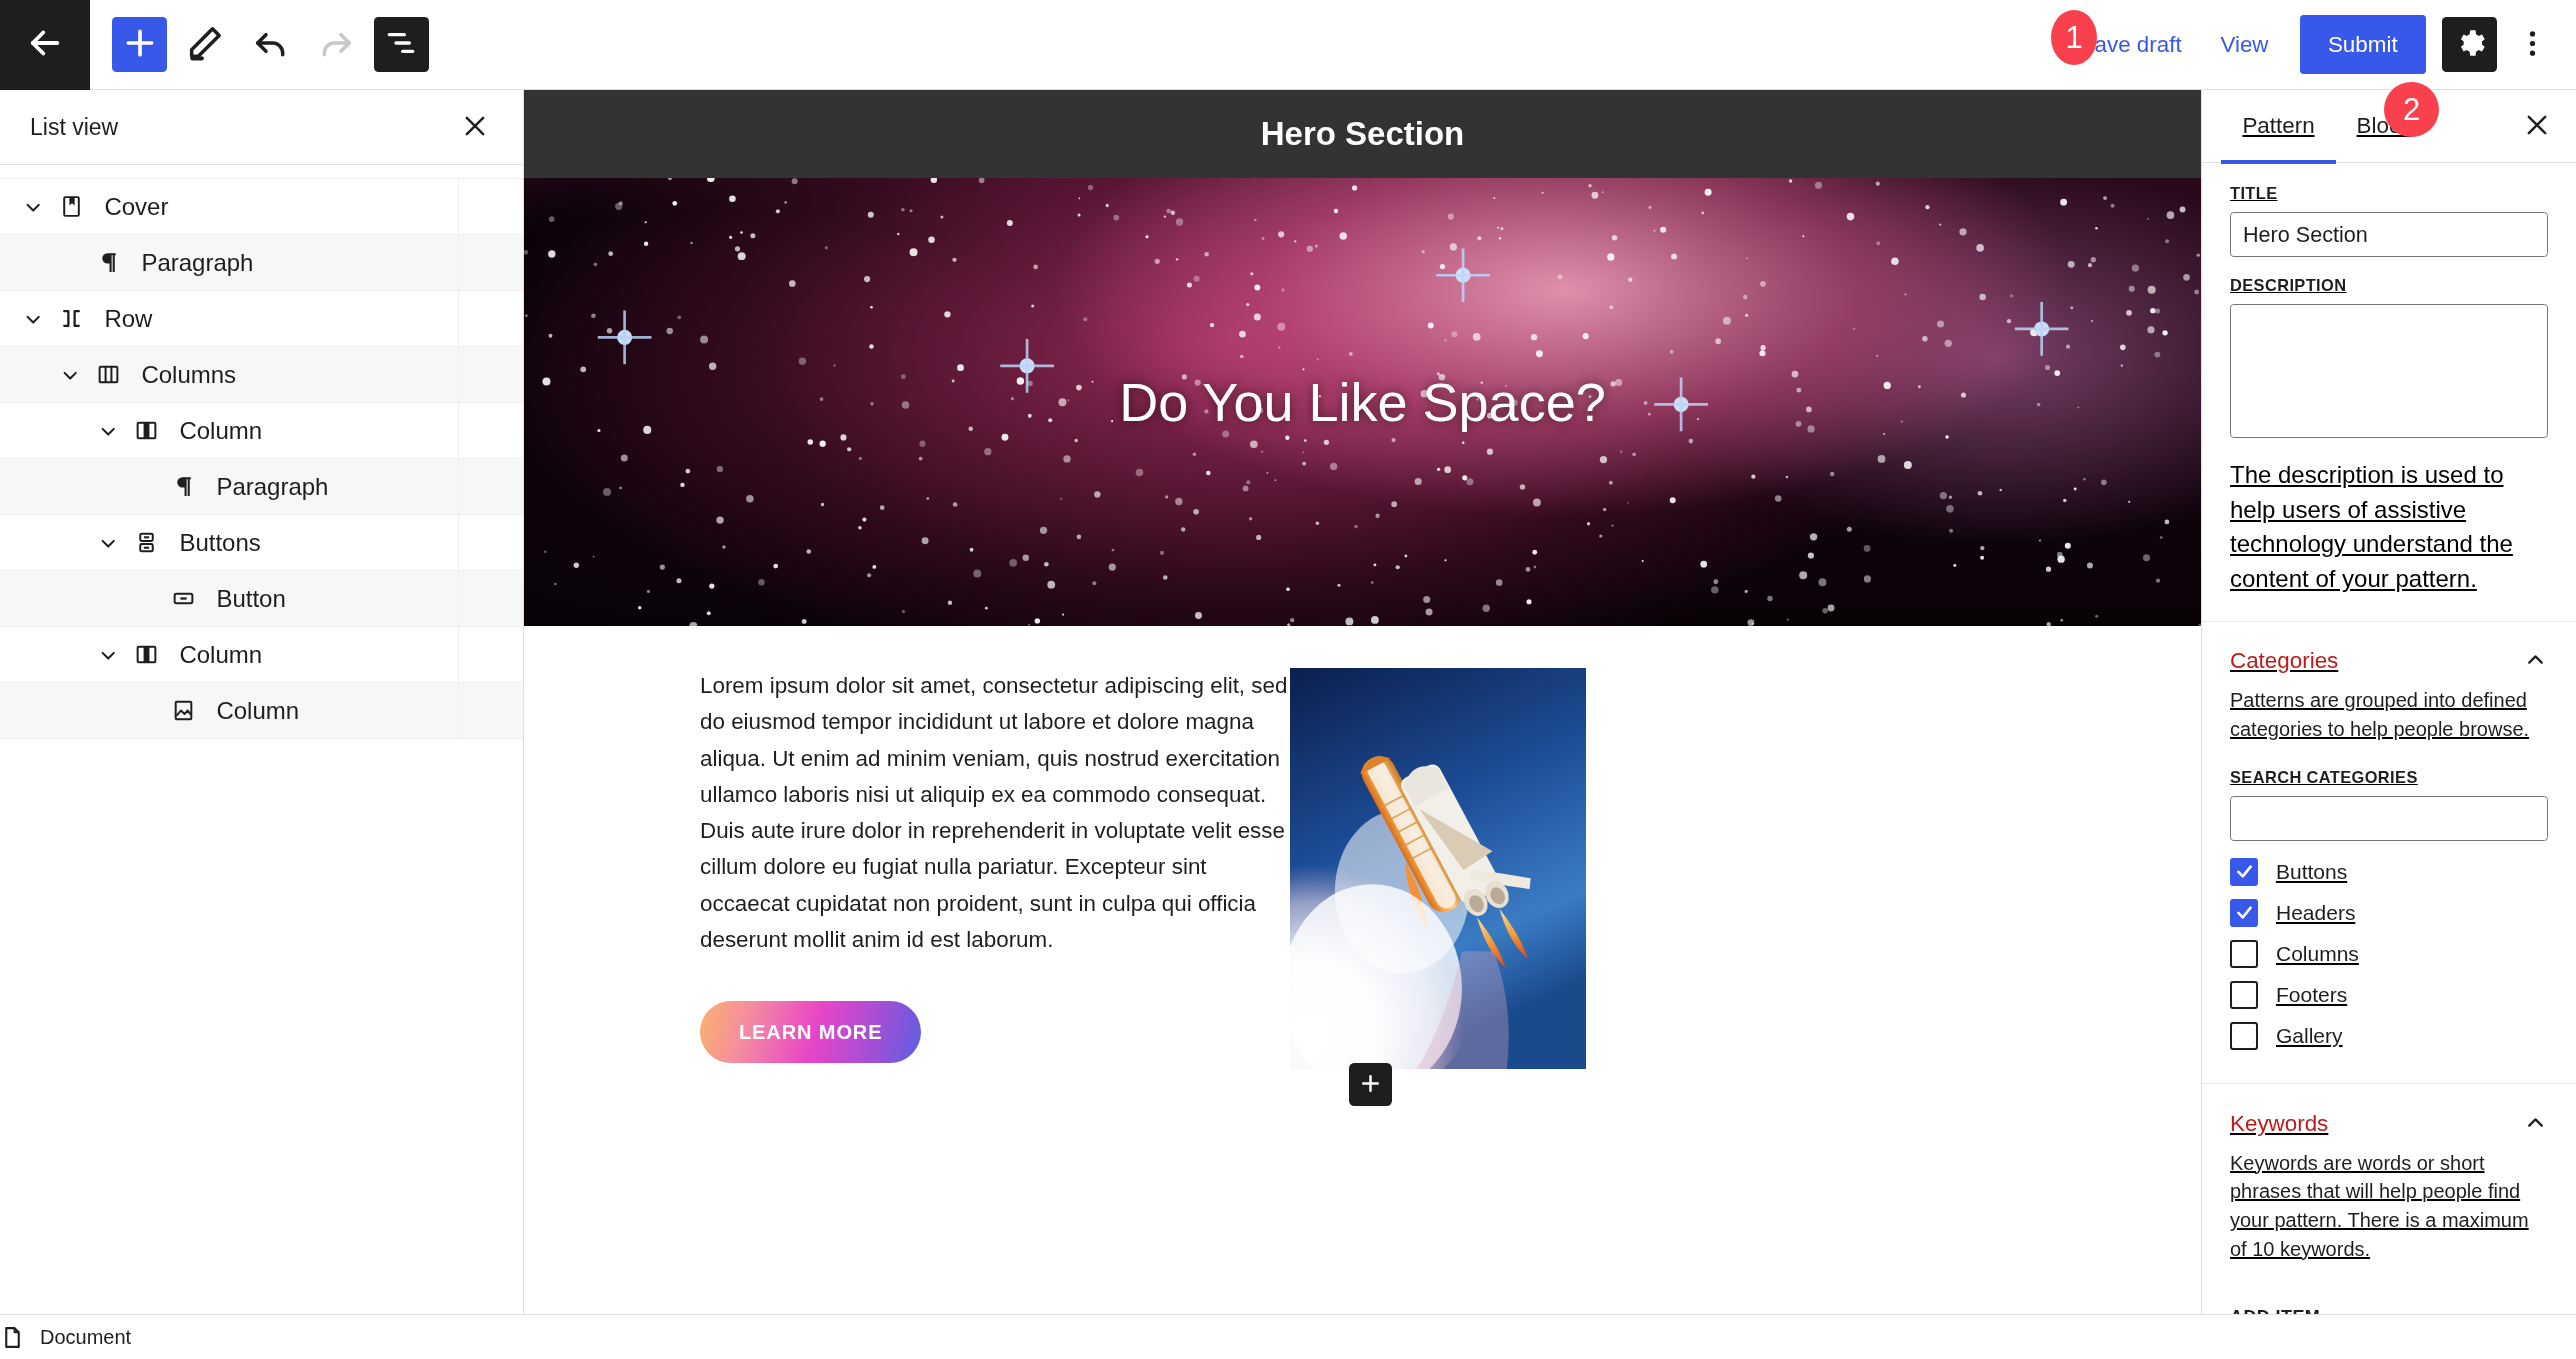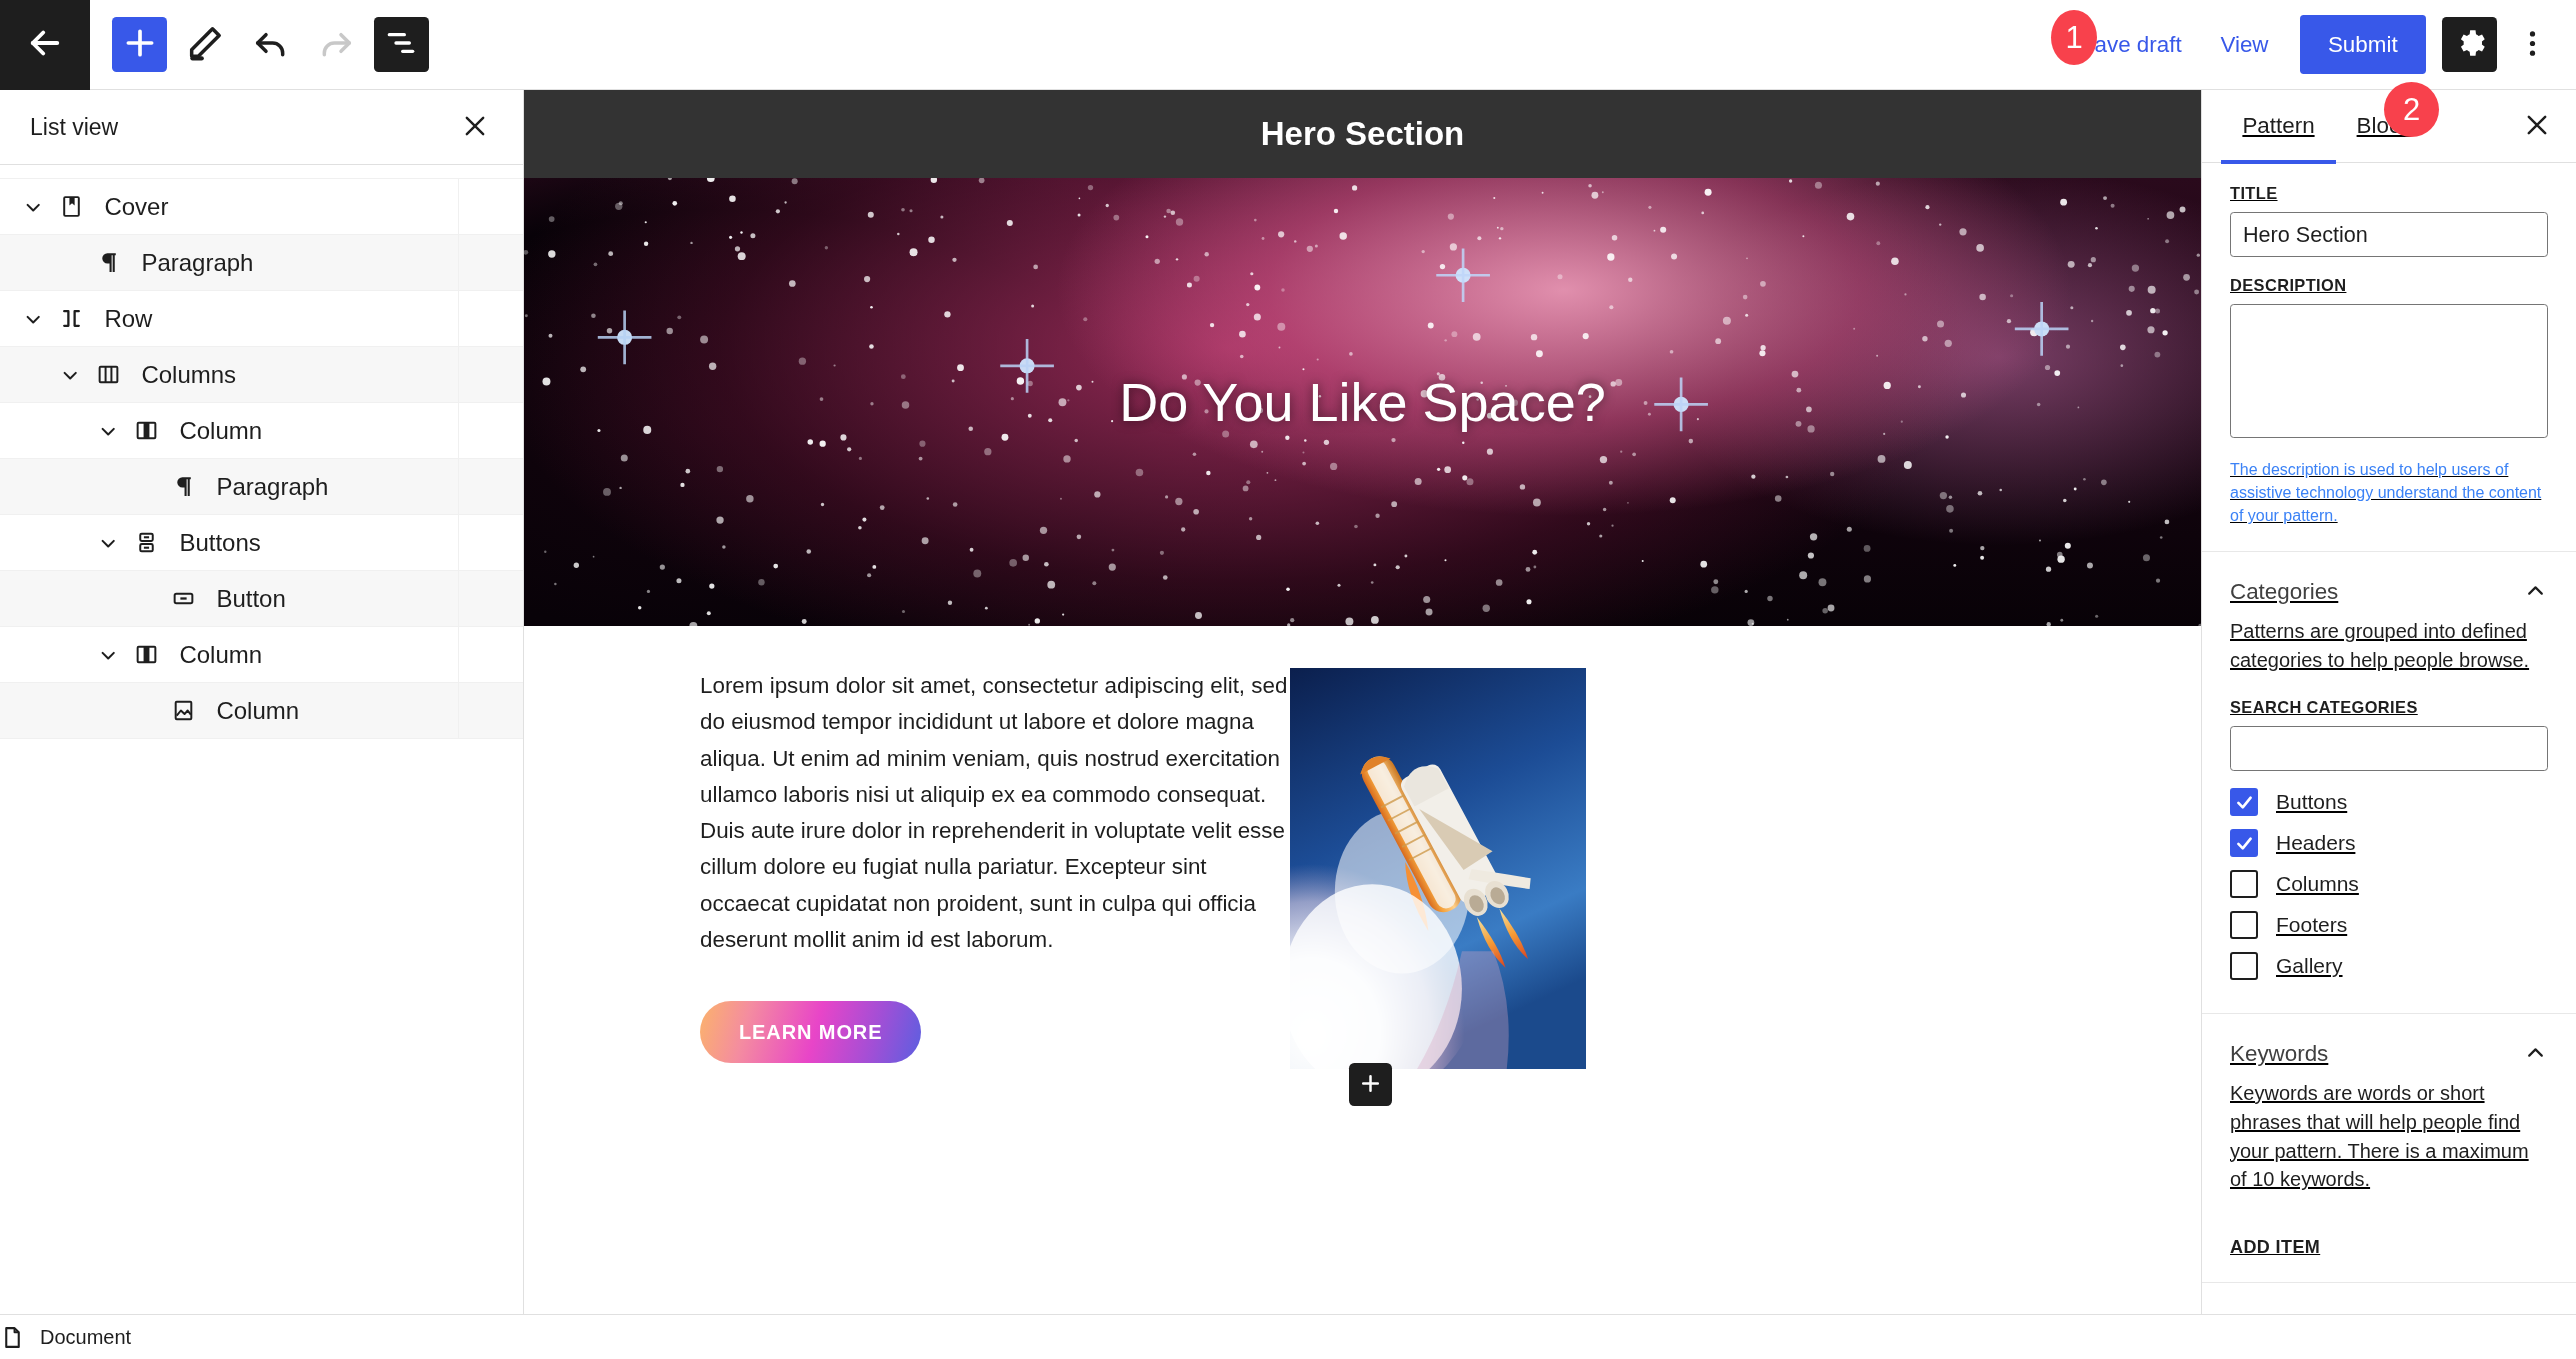--- a/index.html
+++ b/index.html
@@ -199,27 +199,27 @@
     width: 100%; height: 45px; border: 1.5px solid #757575; border-radius: 3.7px;
     font-size: 21.6px; padding: 0 12px; color: #1e1e1e; background: #fff;
     font-family: "Liberation Sans", sans-serif;
   }
   .txt-area {
     width: 100%; height: 134px; border: 1.5px solid #757575; border-radius: 3.7px;
     font-size: 21.6px; padding: 9px 12px; color: #1e1e1e; background: #fff;
     resize: none; font-family: "Liberation Sans", sans-serif;
   }
   .help {
-    font-size: 16px; line-height: 1.45; color: #3b82f6; margin-top: 16.4px;
+    font-size: 24px; line-height: 1.45; color: #000000; margin-top: 16.4px;
   }
   .sect-head {
     display: flex; align-items: center; justify-content: space-between;
     cursor: pointer; padding: 4.5px 0 0 0;
   }
-  .sect-title { font-size: 22.4px; color: #404040; }
+  .sect-title { font-size: 22.4px; color: #b91c1c; }
   .sect-chev svg { width: 25px; height: 25px; }
   .sect-desc { font-size: 20px; line-height: 1.44; color: #1e1e1e; margin-top: 11px; }
   .cat-list { margin-top: 10.4px; }
   .cat-row { display: flex; align-items: center; height: 41px; cursor: pointer; }
   .cbx {
     width: 28px; height: 28px; flex: 0 0 28px; border-radius: 3px;
     border: 2.2px solid #1e1e1e; background: #fff;
     display: flex; align-items: center; justify-content: center;
   }
   .cbx.on { background: #3858e9; border-color: #3858e9; }

